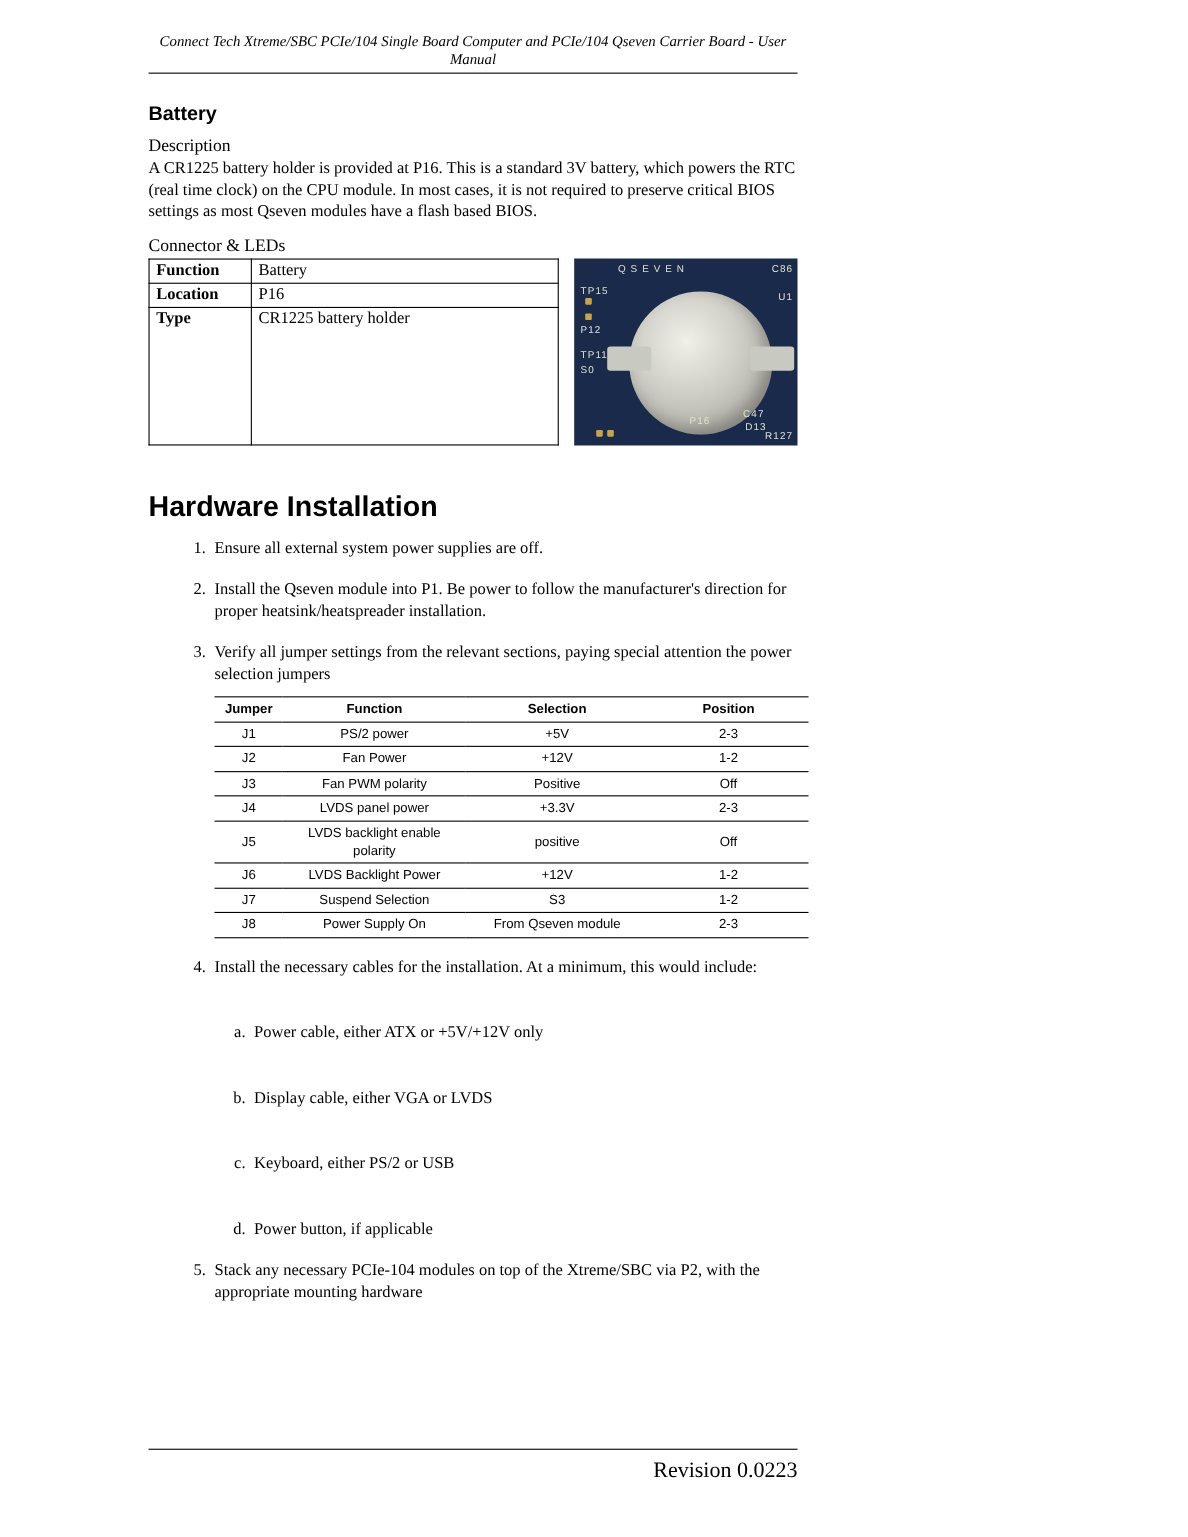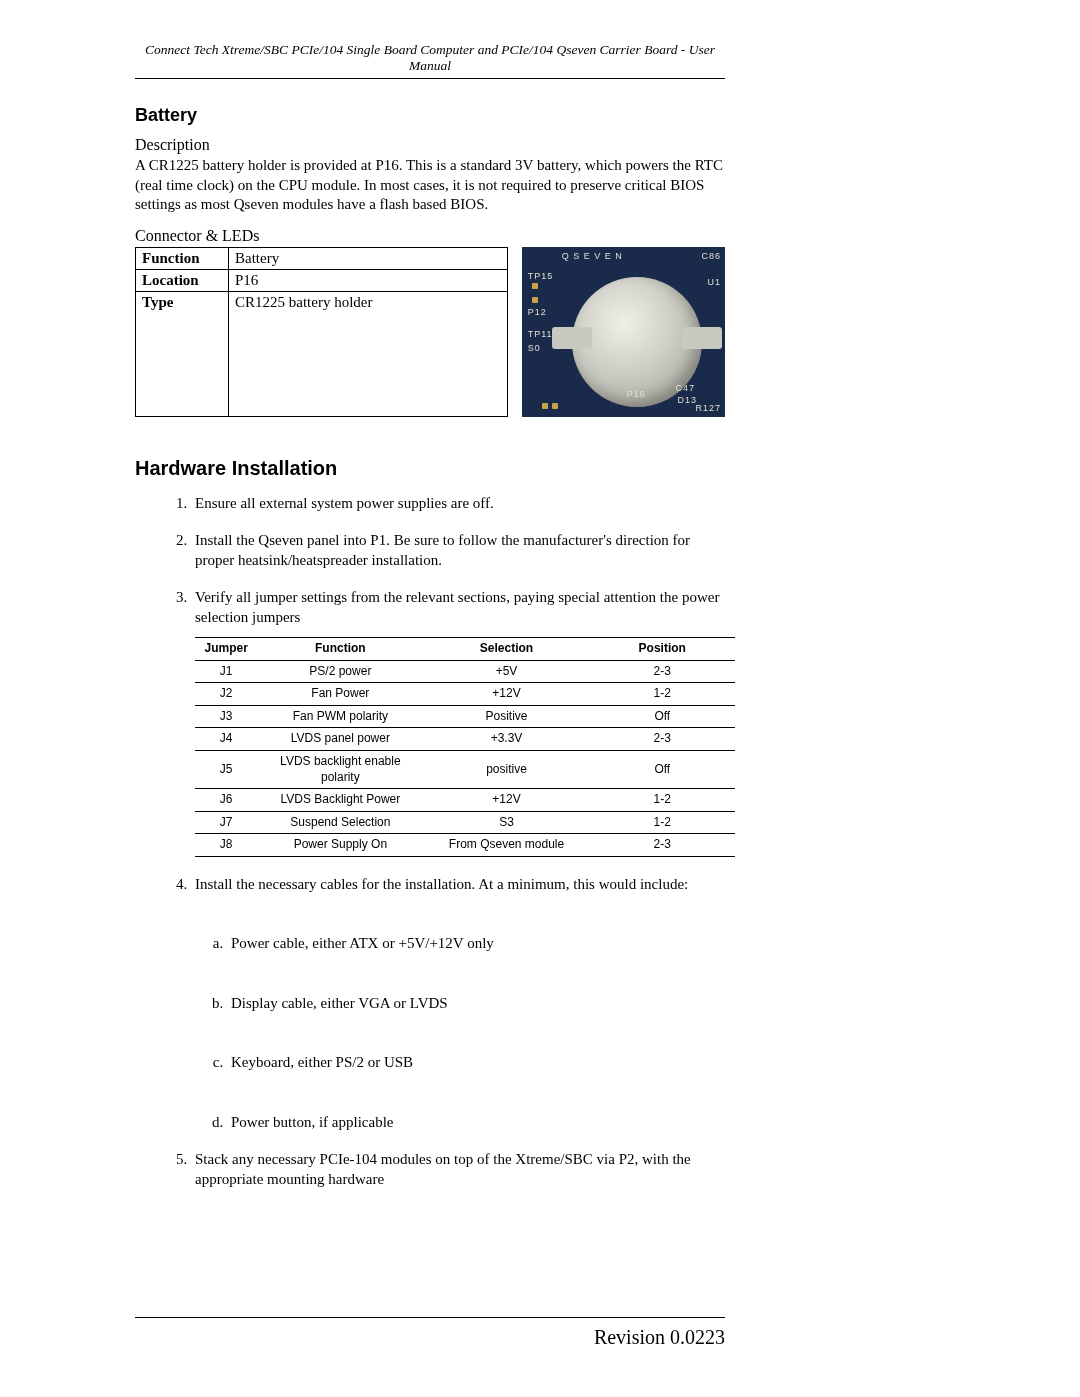--- a/index.html
+++ b/index.html
@@ -8,21 +8,21 @@
     color: #000;
     background: #fff;
     margin: 0;
     padding: 0;
   }
   .page {
     width: 860px;
     height: 1397px;
     position: relative;
     box-sizing: border-box;
-    padding: 42px 135px 50px 135px;
+    padding: 30px 135px 50px 135px;
   }
   .header-line {
     font-style: italic;
     font-size: 13.5px;
     text-align: center;
     padding-bottom: 4px;
   }
   .header-rule {
     border: none;
     border-top: 1.5px solid #000;
@@ -94,21 +94,21 @@
   }
   .pcb-img .gold {
     position: absolute;
     width: 6px; height: 6px;
     background: #c9a24a;
     border-radius: 1px;
   }
   h1.big {
     font-family: Arial, Helvetica, sans-serif;
     font-weight: bold;
-    font-size: 20px;
+    font-size: 26px;
     margin: 40px 0 14px 0;
   }
   ol.steps {
     margin: 6px 0 0 0;
     padding-left: 56px;
     line-height: 1.3;
   }
   ol.steps > li {
     padding-left: 4px;
     margin-bottom: 18px;
@@ -214,21 +214,21 @@
       <div class="gold" style="left:10px; top:50px;"></div>
       <div class="gold" style="left:20px; top:156px;"></div>
       <div class="gold" style="left:30px; top:156px;"></div>
     </div>
   </div>
 
   <h1 class="big">Hardware Installation</h1>
 
   <ol class="steps">
     <li>Ensure all external system power supplies are off.</li>
-    <li>Install the Qseven panel into P1. Be sure to follow the manufacturer's direction for proper heatsink/heatspreader installation.</li>
+    <li>Install the Qseven module into P1. Be power to follow the manufacturer's direction for proper heatsink/heatspreader installation.</li>
     <li>
       <span>Verify all jumper settings from the relevant sections, paying special attention the power selection jumpers</span>
       <table class="jumper">
         <colgroup>
             <col class="c1">
             <col class="c2">
             <col class="c3">
             <col class="c4">
           </colgroup>
         <thead>

